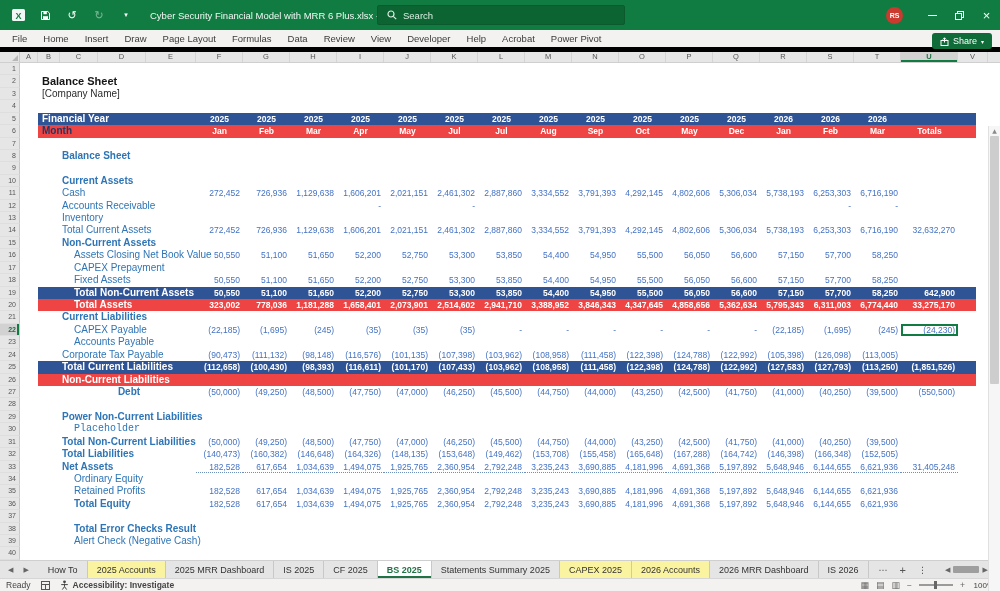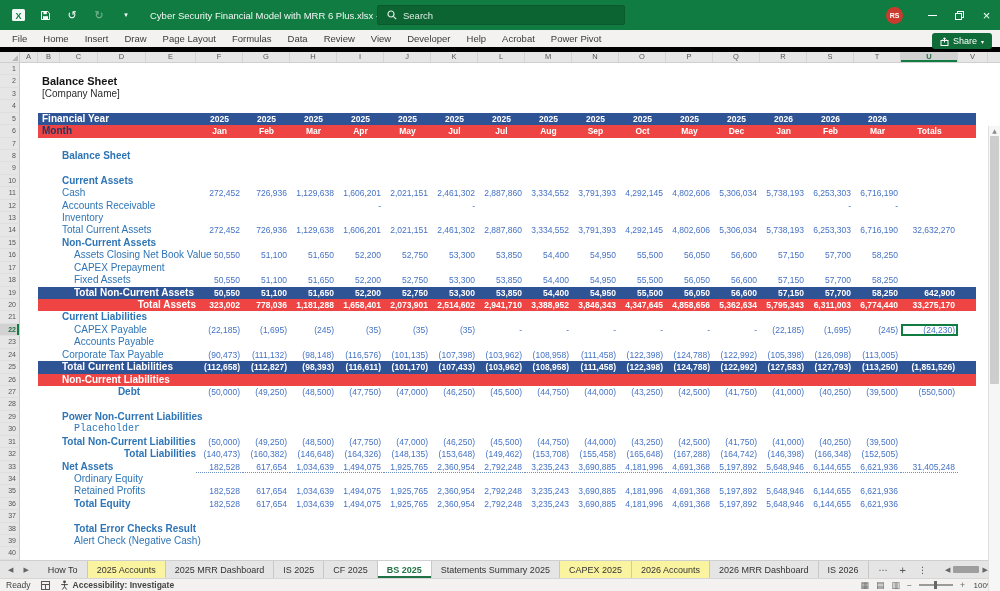--- a/index.html
+++ b/index.html
@@ -645,21 +645,21 @@
           <div class="val">57,700</div>
           <div class="val">58,250</div>
           <div class="val tot">642,900</div>
         </div>
         <div class="vfill"></div>
       </div>
       <div class="xrow">
         <div class="gut">20</div>
         <div class="colA"></div>
         <div class="band light">
-          <div class="lbl light" style="padding-left: 36px; text-align: right;">Total Assets</div>
+          <div class="lbl light" style="padding-left: 36px;">Total Assets</div>
           <div class="val">323,002</div>
           <div class="val">778,036</div>
           <div class="val">1,181,288</div>
           <div class="val">1,658,401</div>
           <div class="val">2,073,901</div>
           <div class="val">2,514,602</div>
           <div class="val">2,941,710</div>
           <div class="val">3,388,952</div>
           <div class="val">3,846,343</div>
           <div class="val">4,347,645</div>
@@ -767,21 +767,21 @@
           <div class="val tot"></div>
         </div>
         <div class="vfill"></div>
       </div>
       <div class="xrow">
         <div class="gut">25</div>
         <div class="colA"></div>
         <div class="band dark">
           <div class="lbl dark" style="padding-left: 24px;">Total Current Liabilities</div>
           <div class="val">(112,658)</div>
-          <div class="val">(112,827)</div>
+          <div class="val">(100,430)</div>
           <div class="val">(98,393)</div>
           <div class="val">(116,611)</div>
           <div class="val">(101,170)</div>
           <div class="val">(107,433)</div>
           <div class="val">(103,962)</div>
           <div class="val">(108,958)</div>
           <div class="val">(111,458)</div>
           <div class="val">(122,398)</div>
           <div class="val">(124,788)</div>
           <div class="val">(122,992)</div>
@@ -933,21 +933,21 @@
           <div class="val">(40,250)</div>
           <div class="val">(39,500)</div>
           <div class="val tot"></div>
         </div>
         <div class="vfill"></div>
       </div>
       <div class="xrow">
         <div class="gut">32</div>
         <div class="colA"></div>
         <div class="band">
-          <div class="lbl section" style="padding-left: 24px; text-align: right;">Total Liabilities</div>
+          <div class="lbl section" style="padding-left: 24px;">Total Liabilities</div>
           <div class="val">(140,473)</div>
           <div class="val">(160,382)</div>
           <div class="val">(146,648)</div>
           <div class="val">(164,326)</div>
           <div class="val">(148,135)</div>
           <div class="val">(153,648)</div>
           <div class="val">(149,462)</div>
           <div class="val">(153,708)</div>
           <div class="val">(155,458)</div>
           <div class="val">(165,648)</div>

